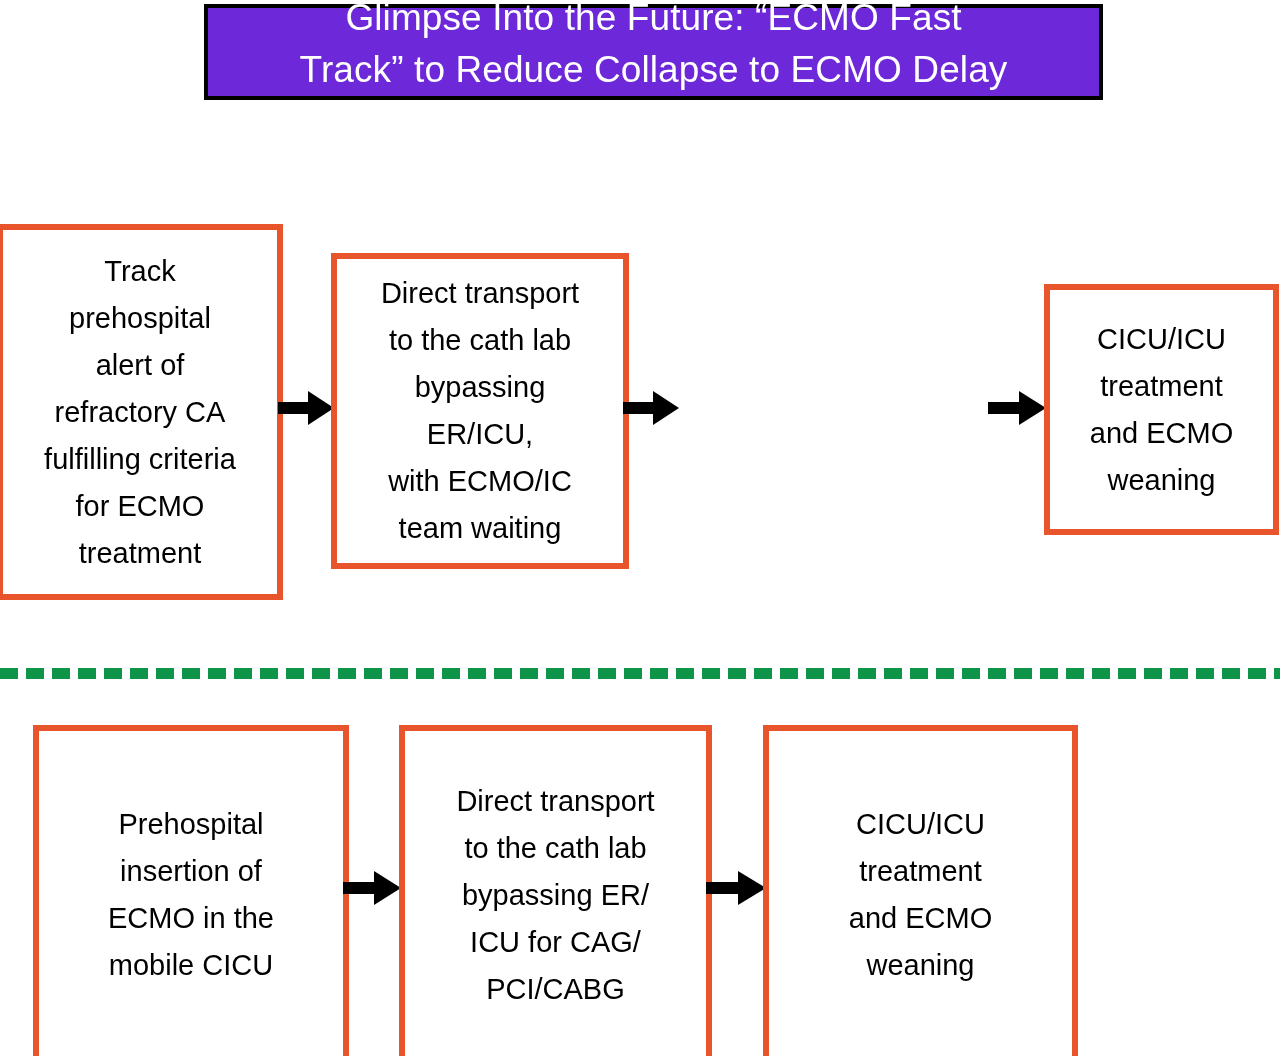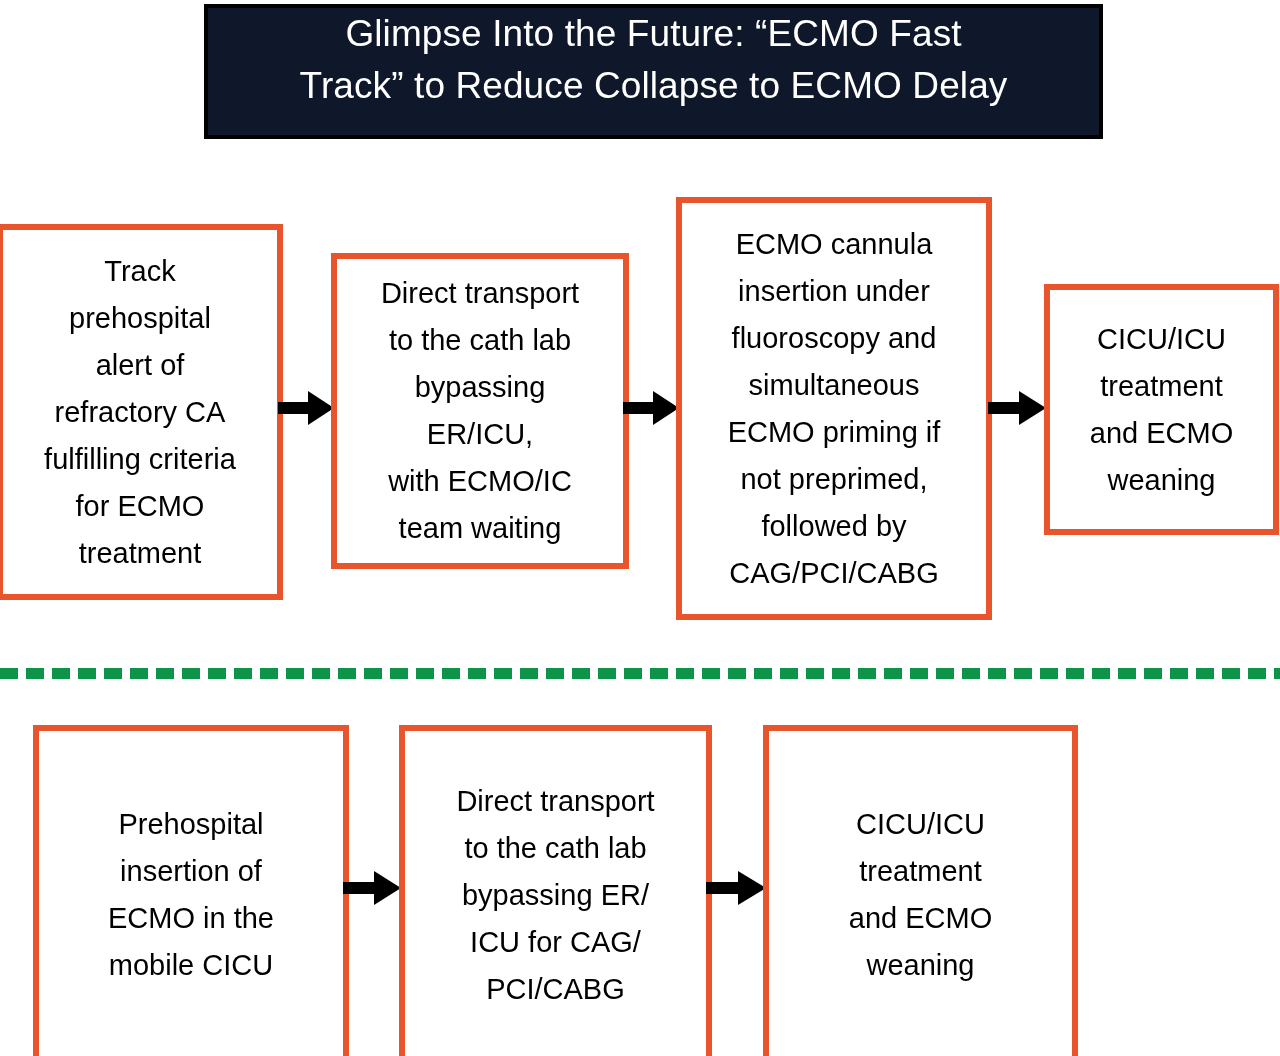--- a/index.html
+++ b/index.html
@@ -19,26 +19,26 @@
     height: 1056px;
     background: #ffffff;
   }
 
   
   .title-banner {
     position: absolute;
     left: 204px;
     top: 4px;
     width: 899px;
-    height: 135px;
-    background: #0f172a;
+    height: 96px;
+    background: #6d28d9;
     border: 4px solid #000000;
     box-sizing: border-box;
     display: flex;
-    align-items: flex-start;
+    align-items: flex-end;
     justify-content: center;
     text-align: center;
   }
   .title-banner .title-text {
     color: #ffffff;
     font-size: 37px;
     line-height: 52px;
     font-weight: 400;
     letter-spacing: 0.1px;
     white-space: pre-line;
@@ -134,30 +134,20 @@
 with ECMO/IC
 team waiting</div>
   </div>
 
   <div class="arrow" id="arrow-r1-b">
     <svg width="56" height="40" viewBox="0 0 56 40" xmlns="http://www.w3.org/2000/svg">
       <path d="M0 14 H30 V3 L56 20 L30 37 V26 H0 Z" fill="#000000"></path>
     </svg>
   </div>
 
-  <div class="pbox" id="box-r1-3">
-    <div class="ptext">ECMO cannula
-insertion under
-fluoroscopy and
-simultaneous
-ECMO priming if
-not preprimed,
-followed by
-CAG/PCI/CABG</div>
-  </div>
 
   <div class="arrow" id="arrow-r1-c">
     <svg width="58" height="40" viewBox="0 0 58 40" xmlns="http://www.w3.org/2000/svg">
       <path d="M0 14 H31 V3 L58 20 L31 37 V26 H0 Z" fill="#000000"></path>
     </svg>
   </div>
 
   <div class="pbox" id="box-r1-4">
     <div class="ptext">CICU/ICU
 treatment

